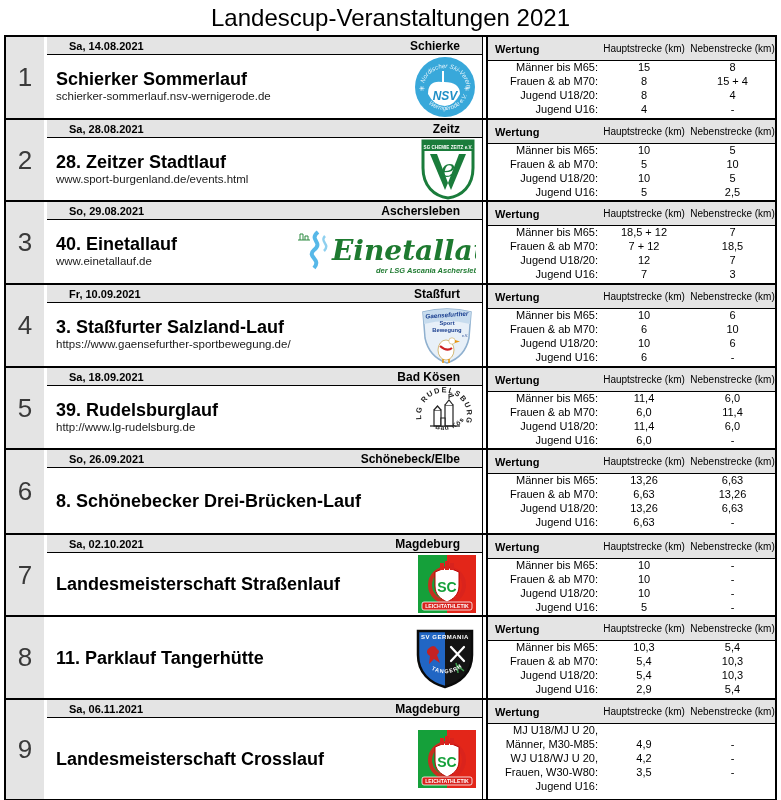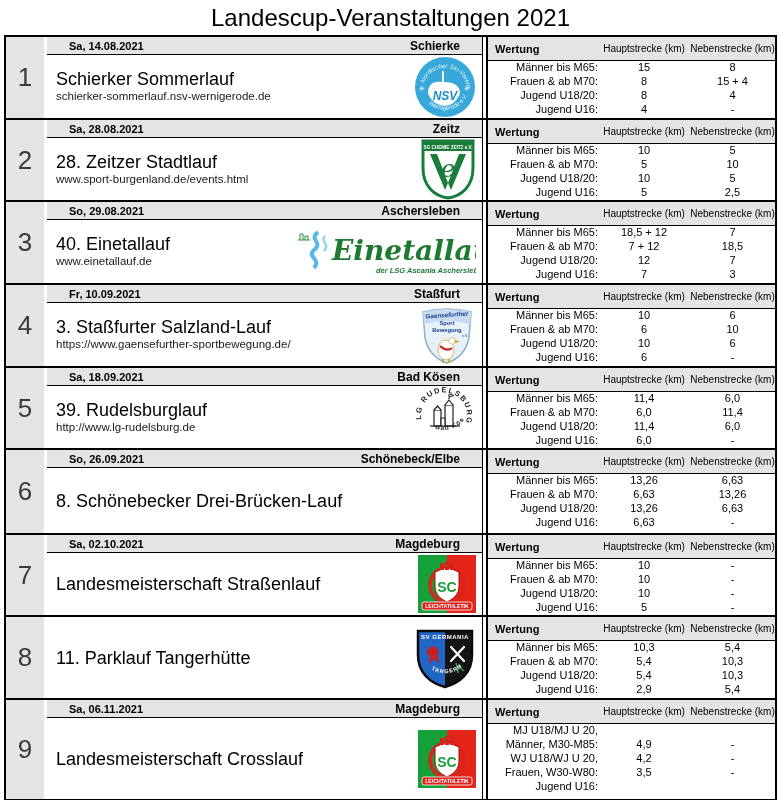--- a/index.html
+++ b/index.html
@@ -7,21 +7,21 @@
   .title{text-align:center;font-weight:400;font-size:24px;padding:4px 0 3px}
   .table{margin:0 4px;border:2px solid #000;background:#fff}
   .row{display:flex;border-bottom:2px solid #000;box-sizing:border-box;background:#fff}
   .row:last-child{border-bottom:none}
   .numcell{width:38px;flex:none;background:#e4e4e4;display:flex;align-items:center;justify-content:center;font-size:26px;color:#3a3a3a}
   .main{flex:1;margin-left:3px;border-right:1px solid #000;display:flex;flex-direction:column;min-width:0}
   .strip{height:18px;box-sizing:border-box;background:#e4e4e4;border-bottom:1px solid #000;display:flex;justify-content:space-between;align-items:center;padding:0 22px;flex:none}
   .date{font-weight:700;font-size:11px}
   .city{font-weight:700;font-size:12px}
   .lbody{flex:1;position:relative;display:flex;flex-direction:column;justify-content:center;padding-left:9px;min-height:0}
-  .ename{font-weight:400;font-size:18px;line-height:20px;white-space:nowrap}
+  .ename{font-weight:700;font-size:18px;line-height:20px;white-space:nowrap}
   .eurl{font-size:11.5px;color:#1a1a1a;text-decoration:none;line-height:15px;white-space:nowrap;cursor:pointer}
   .logo{position:absolute;right:6px;top:50%;transform:translateY(-50%);line-height:0}
   .wcell{width:289px;flex:none;margin-left:3px;border-left:2px solid #000;display:flex;flex-direction:column;box-sizing:border-box;min-height:0}
   .whead{height:24px;box-sizing:border-box;background:#e4e4e4;border-bottom:1px solid #000;display:grid;grid-template-columns:110px 92px 1fr;align-items:center;flex:none}
   .whead .h1{font-weight:700;font-size:11px;padding-left:7px}
   .whead .h2,.whead .h3{font-size:10px;text-align:center}
   .wbody{display:grid;grid-template-columns:110px 92px 1fr;grid-auto-rows:14px;font-size:11px;align-content:start}
   .wlabel{text-align:right;white-space:nowrap}
   .wval{text-align:center}
 </style>

